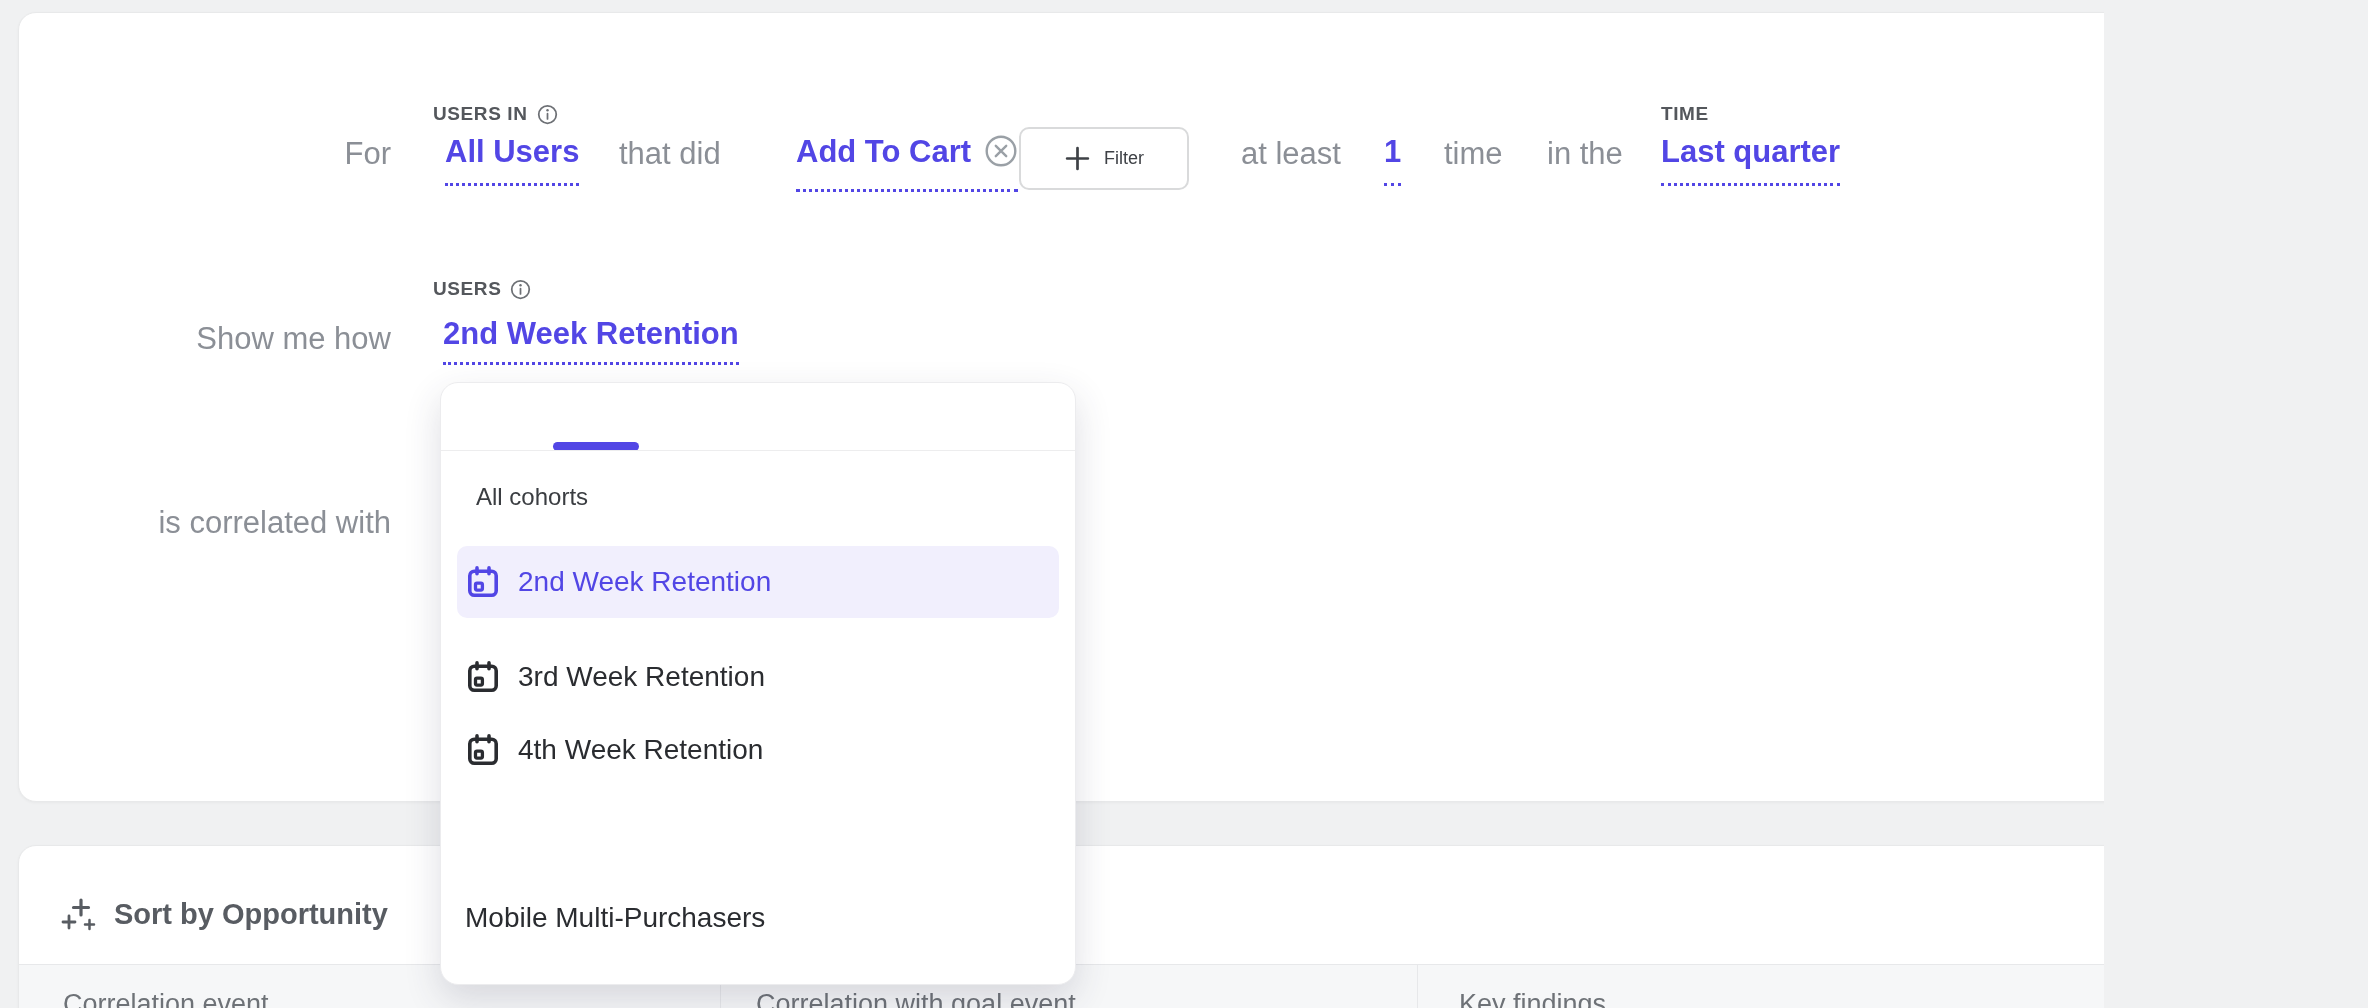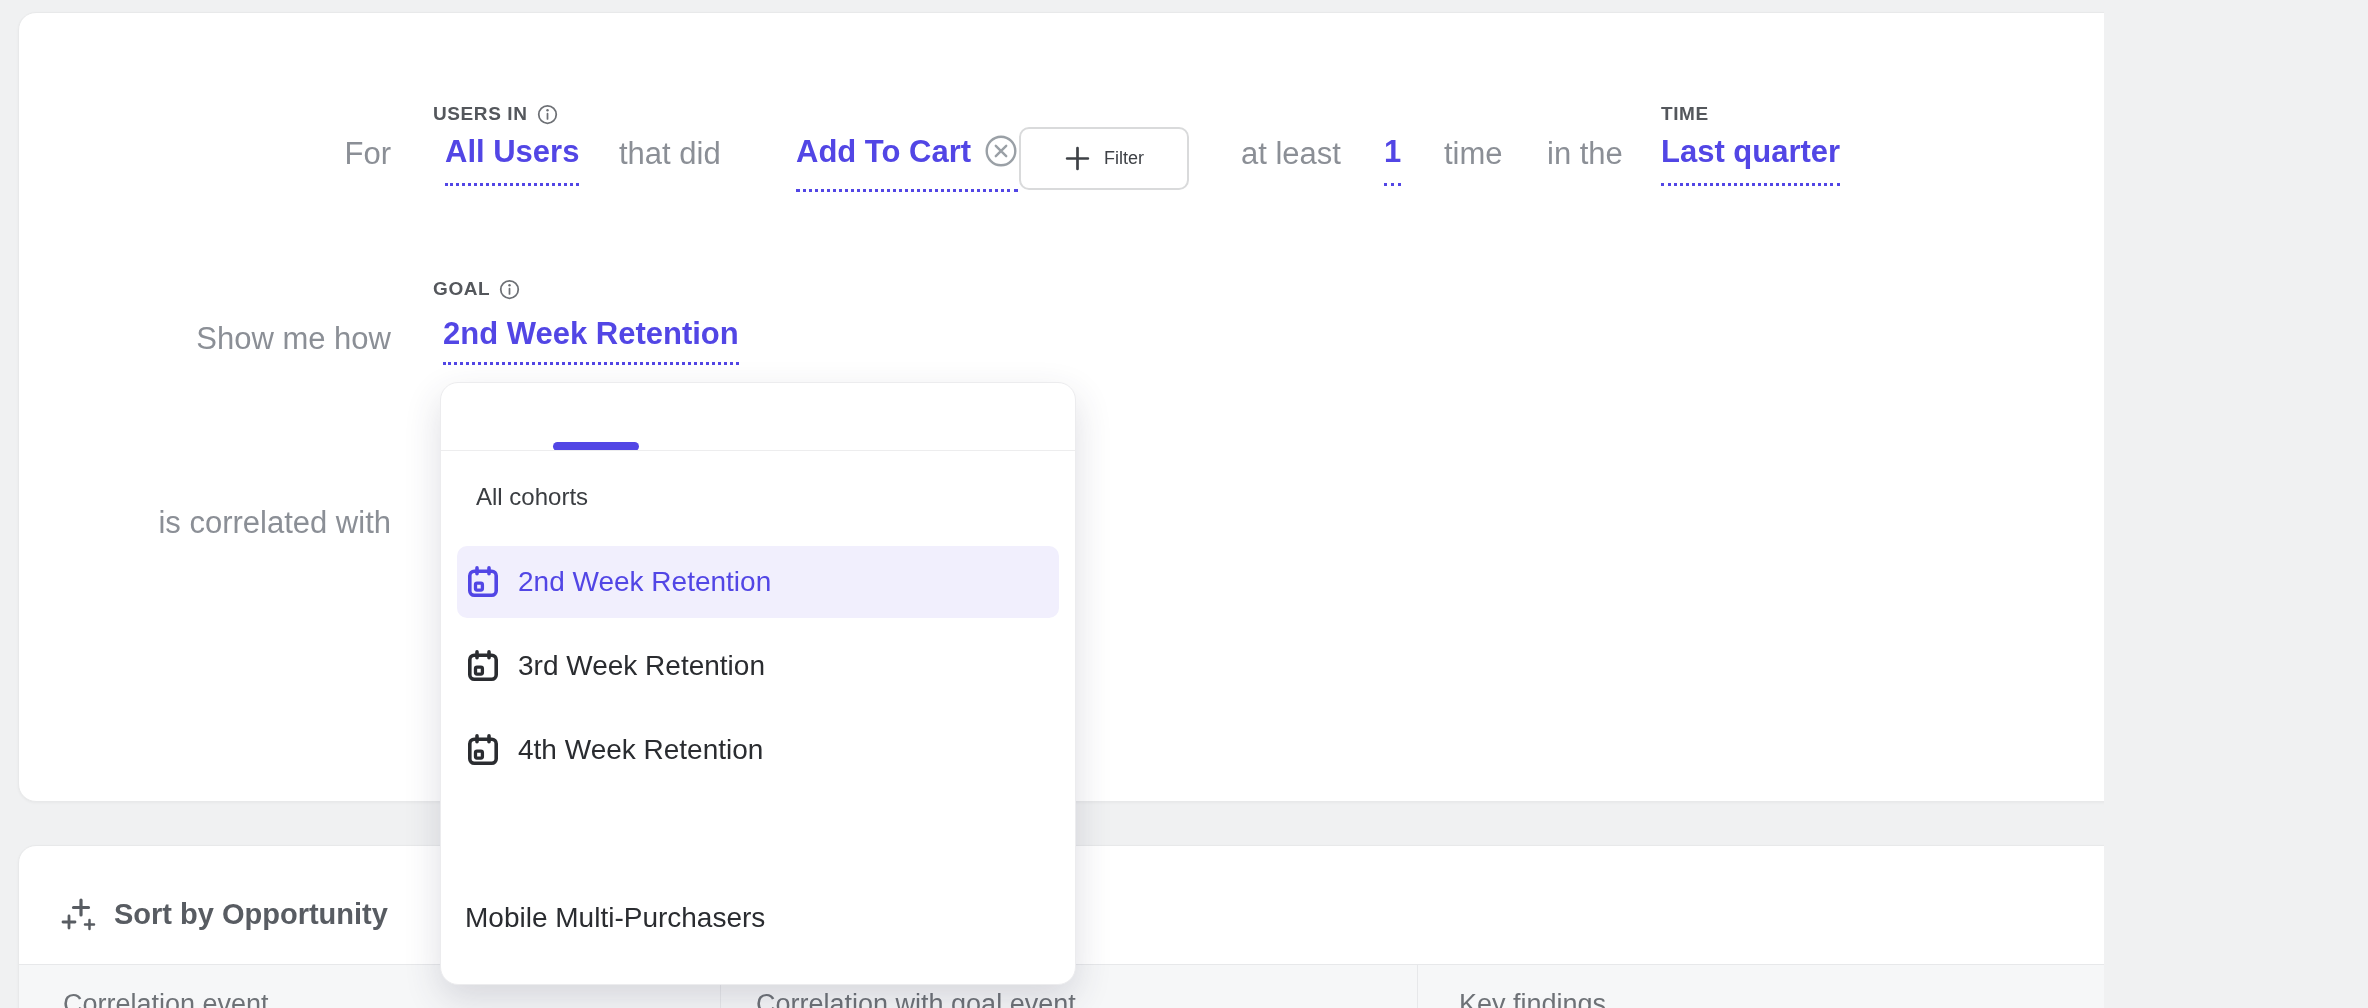--- a/index.html
+++ b/index.html
@@ -108,21 +108,21 @@
     <a class="link" style="left:1365px;top:120px;">1</a>
     <span class="word" style="left:1425px;top:123px;">time</span>
     <span class="word" style="left:1528px;top:123px;">in the</span>
 
     <div class="field-label" style="left:1642px;top:90px;">
       <span>TIME</span>
     </div>
     <a class="link" style="left:1642px;top:120px;">Last quarter</a>
 
     <div class="field-label" style="left:414px;top:265px;">
-      <span>GOAL</span>
+      <span>USERS</span>
       <button class="i-btn">
         <svg width="21" height="21" viewBox="0 0 24 24" fill="none" stroke="#6d7075" stroke-width="2">
             <circle cx="12" cy="12" r="10"></circle>
             <path d="M12 11 v6" stroke-linecap="round"></path>
             <circle cx="12" cy="7.2" r="1.4" fill="#6d7075" stroke="none"></circle>
           </svg>
       </button>
     </div>
 
     <span class="lead" style="top:308px;">Show me how</span>
@@ -169,21 +169,21 @@
       <span class="cal">
           <svg width="36" height="36" viewBox="0 0 24 24" fill="none" stroke="currentColor" stroke-width="2.4" stroke-linecap="round" stroke-linejoin="round">
             <rect x="3.2" y="4.8" width="17.6" height="16" rx="3"></rect>
             <path d="M8 2.6 V6.5 M16 2.6 V6.5"></path>
             <rect x="7" y="12.8" width="4.6" height="4.6" rx="1" stroke-width="2.2"></rect>
           </svg>
         </span>
       <span>2nd Week Retention</span>
     </button>
 
-    <button class="dd-item" style="top:247px;">
+    <button class="dd-item" style="top:258px;">
       <span class="cal">
           <svg width="36" height="36" viewBox="0 0 24 24" fill="none" stroke="currentColor" stroke-width="2.4" stroke-linecap="round" stroke-linejoin="round">
             <rect x="3.2" y="4.8" width="17.6" height="16" rx="3"></rect>
             <path d="M8 2.6 V6.5 M16 2.6 V6.5"></path>
             <rect x="7" y="12.8" width="4.6" height="4.6" rx="1" stroke-width="2.2"></rect>
           </svg>
         </span>
       <span>3rd Week Retention</span>
     </button>
 

